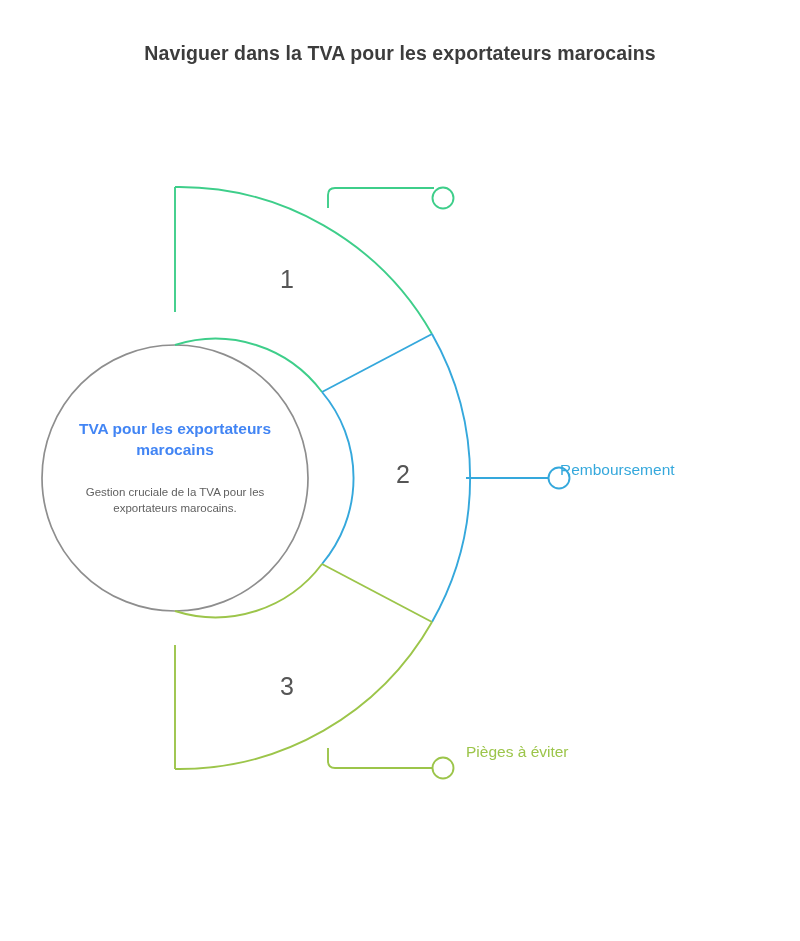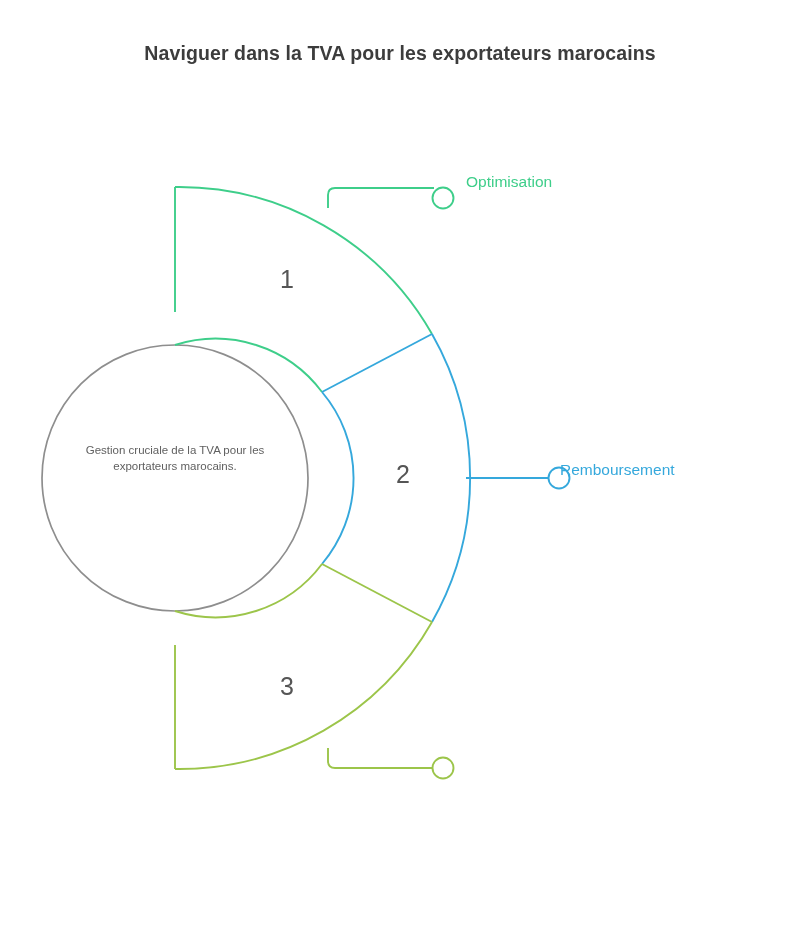--- a/index.html
+++ b/index.html
@@ -118,29 +118,30 @@
   <g>
     <path d="M 432 622 A 291 291 0 0 1 175 769" fill="none" stroke="#9cc54a" stroke-width="1.9"></path>
     <path d="M 322 564 A 133 133 0 0 1 175 611" fill="none" stroke="#9cc54a" stroke-width="1.9"></path>
     <line x1="175" y1="769" x2="175" y2="645" stroke="#9cc54a" stroke-width="1.9"></line>
     <path d="M 328 748 L 328 761 Q 328 768 335 768 L 434 768" fill="none" stroke="#9cc54a" stroke-width="1.9"></path>
     <circle cx="443" cy="768" r="10.5" fill="#ffffff" stroke="#9cc54a" stroke-width="1.9"></circle>
   </g>
 </svg>
 
 <div class="hub-block" style="top:418px;">
+  <div class="hub-title">TVA pour les exportateurs marocains</div>
   <div class="hub-desc">Gestion cruciale de la TVA pour les exportateurs marocains.</div>
 </div>
 
 <div class="seg-number" style="left:267px; top:265px;">1</div>
 <div class="seg-number" style="left:383px; top:460px;">2</div>
 <div class="seg-number" style="left:267px; top:672px;">3</div>
 
 <div class="branch-block" style="left:466px; top:172px;">
-  <div class="branch-label" style="color:#3ece8a;">Optimisation</div>
 </div>
 
 <div class="branch-block" style="left:560px; top:460px;">
   <div class="branch-label" style="color:#35a8dc;">Remboursement</div>
 </div>
 
 <div class="branch-block" style="left:466px; top:742px;">
+  <div class="branch-label" style="color:#9cc54a;">Pièges à éviter</div>
 </div>
 
 </body></html>

